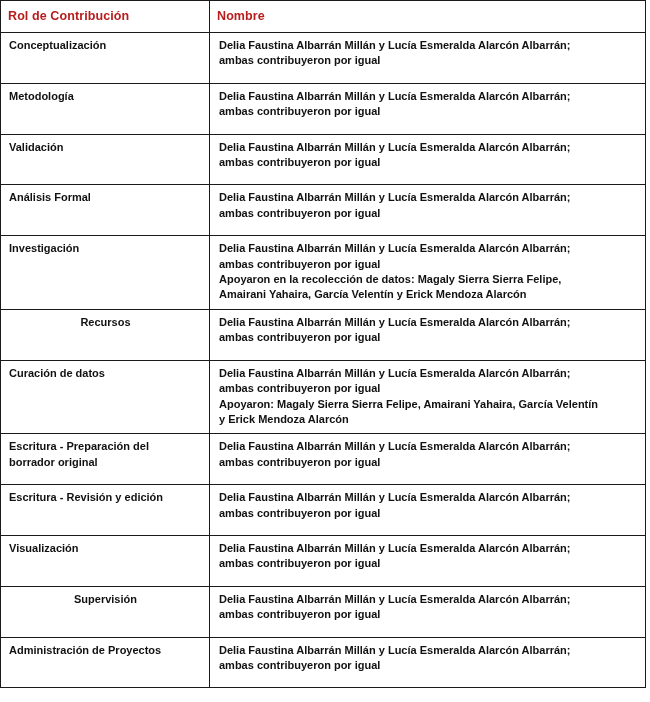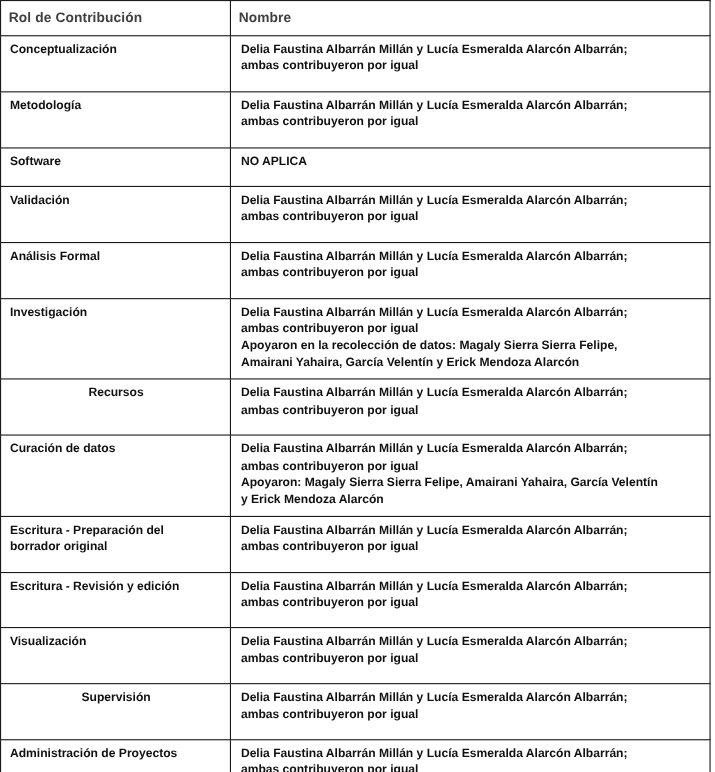--- a/index.html
+++ b/index.html
@@ -34,21 +34,21 @@
     padding: 5px 7px 6px 7px;
     background: #ffffff;
   }
 
   
   #contrib-table thead th {
     font-family: "Liberation Sans", "DejaVu Sans", sans-serif;
     font-weight: bold;
     font-size: 12.5px;
     line-height: 16px;
-    color: #404040;
+    color: #b91c1c;
     text-align: left;
     padding-top: 7px;
     padding-bottom: 8px;
     letter-spacing: 0.1px;
   }
 
   
   #contrib-table tbody td {
     font-family: Liberation Sans, sans-serif;
     font-weight: bold;
@@ -90,26 +90,20 @@
         <td class="name-cell pad-bottom">
           <span class="cell-line">Delia Faustina Albarrán Millán y Lucía Esmeralda Alarcón Albarrán;</span>
           <span class="cell-line">ambas contribuyeron por igual</span>
         </td>
       </tr>
       <tr>
         <td class="role-cell pad-bottom" style="white-space: pre-wrap;">Metodología</td>
         <td class="name-cell pad-bottom">
           <span class="cell-line">Delia Faustina Albarrán Millán y Lucía Esmeralda Alarcón Albarrán;</span>
           <span class="cell-line">ambas contribuyeron por igual</span>
-        </td>
-      </tr>
-      <tr>
-        <td class="role-cell pad-bottom" style="white-space: pre-wrap;">Software</td>
-        <td class="name-cell pad-bottom">
-          <span class="cell-line">NO APLICA</span>
         </td>
       </tr>
       <tr>
         <td class="role-cell pad-bottom" style="white-space: pre-wrap; margin-left: 48px;">Validación</td>
         <td class="name-cell pad-bottom">
           <span class="cell-line">Delia Faustina Albarrán Millán y Lucía Esmeralda Alarcón Albarrán;</span>
           <span class="cell-line">ambas contribuyeron por igual</span>
         </td>
       </tr>
       <tr>

